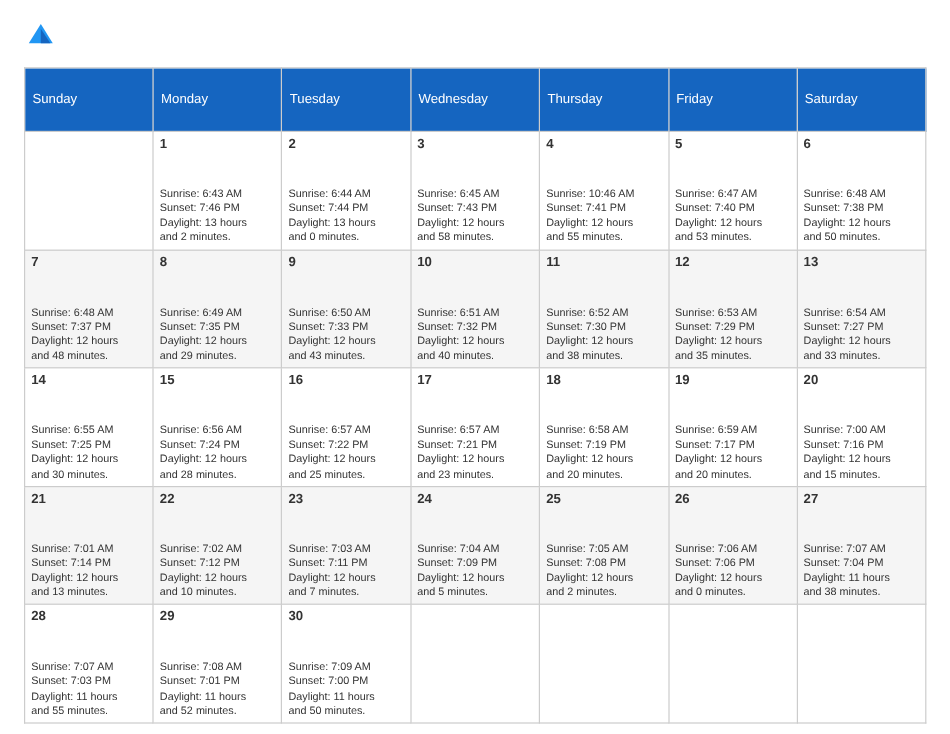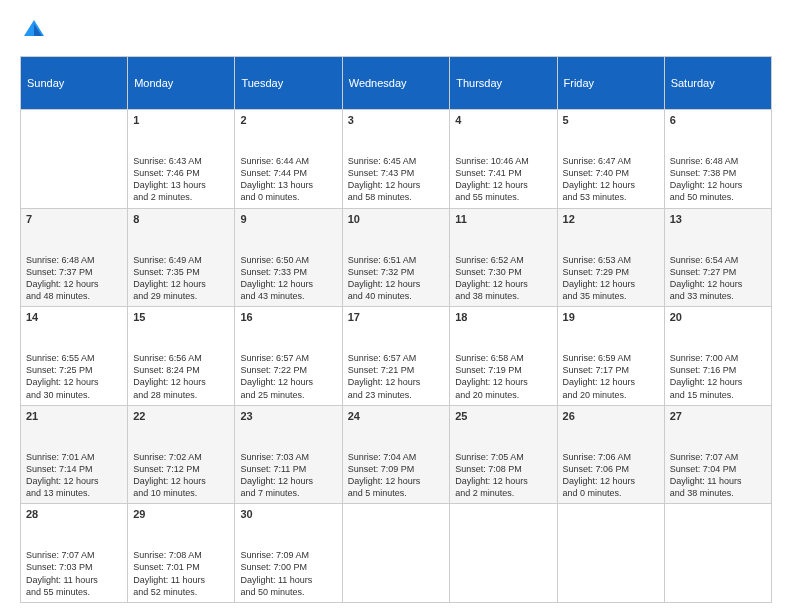--- a/index.html
+++ b/index.html
@@ -184,21 +184,21 @@
             <div class="day-info"><span>Sunrise: 6:54 AM</span><br><span>Sunset: 7:27 PM</span><br><span>Daylight: 12 hours</span><br><span>and 33 minutes.</span></div>
           </td>
         </tr>
         <tr class="row-white">
           <td>
             <span class="day-number">14</span>
             <div class="day-info"><span>Sunrise: 6:55 AM</span><br><span>Sunset: 7:25 PM</span><br><span>Daylight: 12 hours</span><br><span>and 30 minutes.</span></div>
           </td>
           <td>
             <span class="day-number">15</span>
-            <div class="day-info"><span>Sunrise: 6:56 AM</span><br><span>Sunset: 8:24 PM</span><br><span>Daylight: 12 hours</span><br><span>and 28 minutes.</span></div>
+            <div class="day-info"><span>Sunrise: 6:56 AM</span><br><span>Sunset: 7:24 PM</span><br><span>Daylight: 12 hours</span><br><span>and 28 minutes.</span></div>
           </td>
           <td>
             <span class="day-number">16</span>
             <div class="day-info"><span>Sunrise: 6:57 AM</span><br><span>Sunset: 7:22 PM</span><br><span>Daylight: 12 hours</span><br><span>and 25 minutes.</span></div>
           </td>
           <td>
             <span class="day-number">17</span>
             <div class="day-info"><span>Sunrise: 6:57 AM</span><br><span>Sunset: 7:21 PM</span><br><span>Daylight: 12 hours</span><br><span>and 23 minutes.</span></div>
           </td>
           <td>

